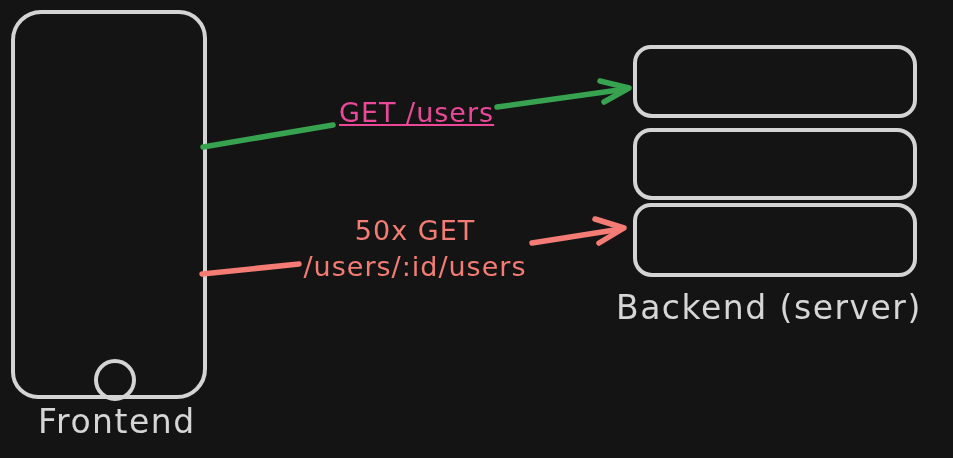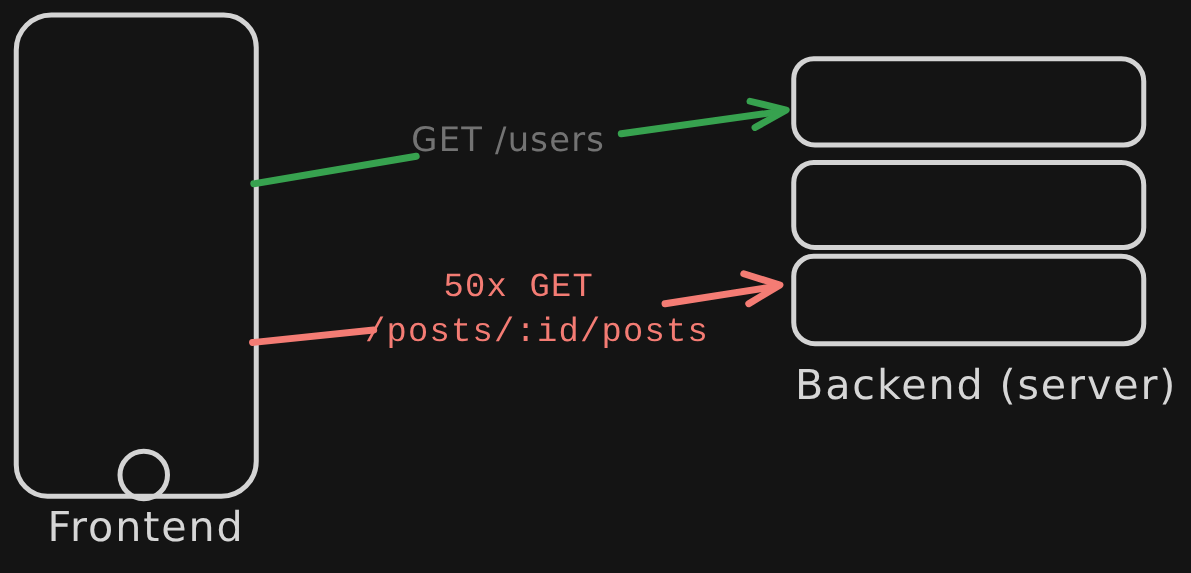--- a/index.html
+++ b/index.html
@@ -42,21 +42,21 @@
     font-size: 33px;
     letter-spacing: 1.5px;
     white-space: nowrap;
   }
   .frontend-label {
     left: 22px;
     top: 402px;
     margin-left: 16px;
   }
   .backend-label {
-    left: 636px;
+    left: 616px;
     top: 288px;
   }
   
   .server-box {
     position: absolute;
     left: 633px;
     width: 284px;
     border: 4px solid #d4d4d4;
     border-radius: 18px 20px 18px 19px;
     box-sizing: border-box;
@@ -74,32 +74,32 @@
     pointer-events: none;
   }
   
   .arrow-label {
     position: absolute;
     font-size: 27px;
     letter-spacing: 1px;
     white-space: nowrap;
   }
   .green-label {
-    left: 329px;
+    left: 339px;
     top: 97px;
-    color: #737373;
+    color: #ec4899;
+    text-decoration: underline;
   }
   .red-label {
     left: 292px;
     top: 213px;
     width: 246px;
     text-align: center;
     color: #f47c74;
     line-height: 36px;
-    font-family: Liberation Mono, monospace;
   }
 </style>
 </head>
 <body>
 
 <div class="canvas">
 
   <div class="phone">
     <div class="home-button"></div>
   </div>
@@ -120,16 +120,16 @@
       <path d="M202,274 L299,264"></path>
       <path d="M532,243 L621,229"></path>
       <path d="M595,219 L624,228 L599,243"></path>
     </g>
   </svg>
 
   <div class="arrow-label green-label">GET /users</div>
 
   <div class="arrow-label red-label">
     <div>50x GET</div>
-    <div>/posts/:id/posts</div>
+    <div>/users/:id/users</div>
   </div>
 
 </div>
 
 </body></html>

